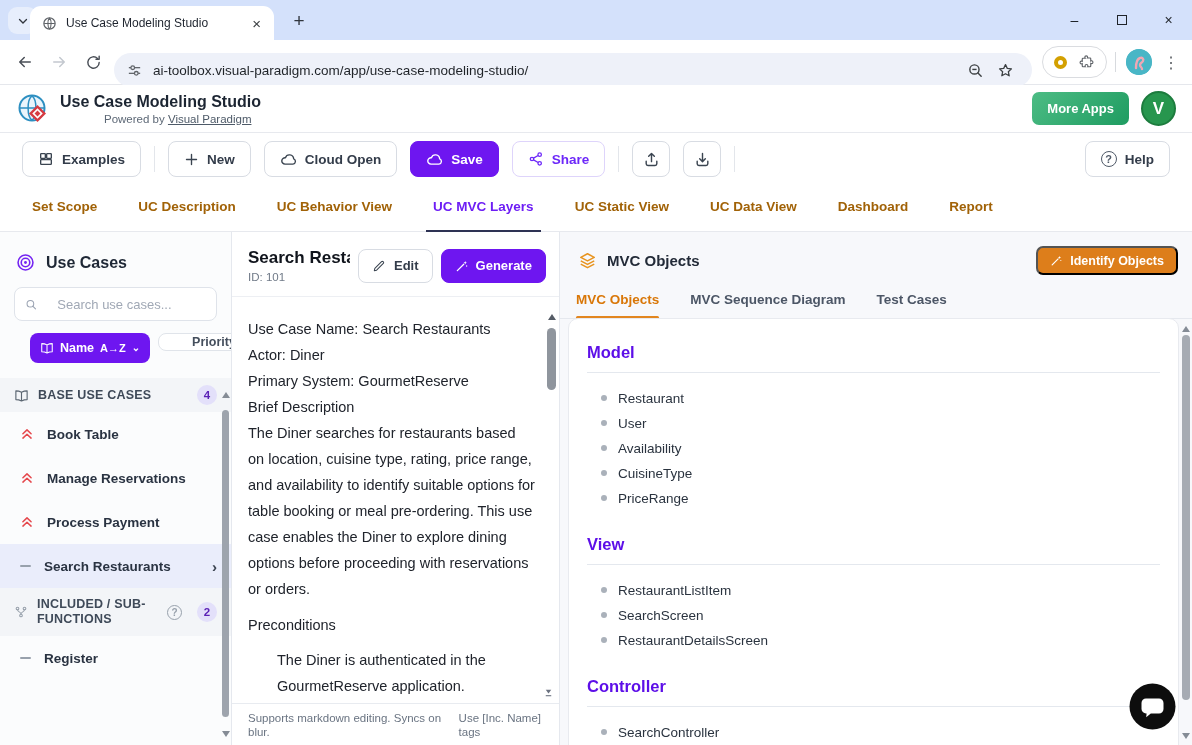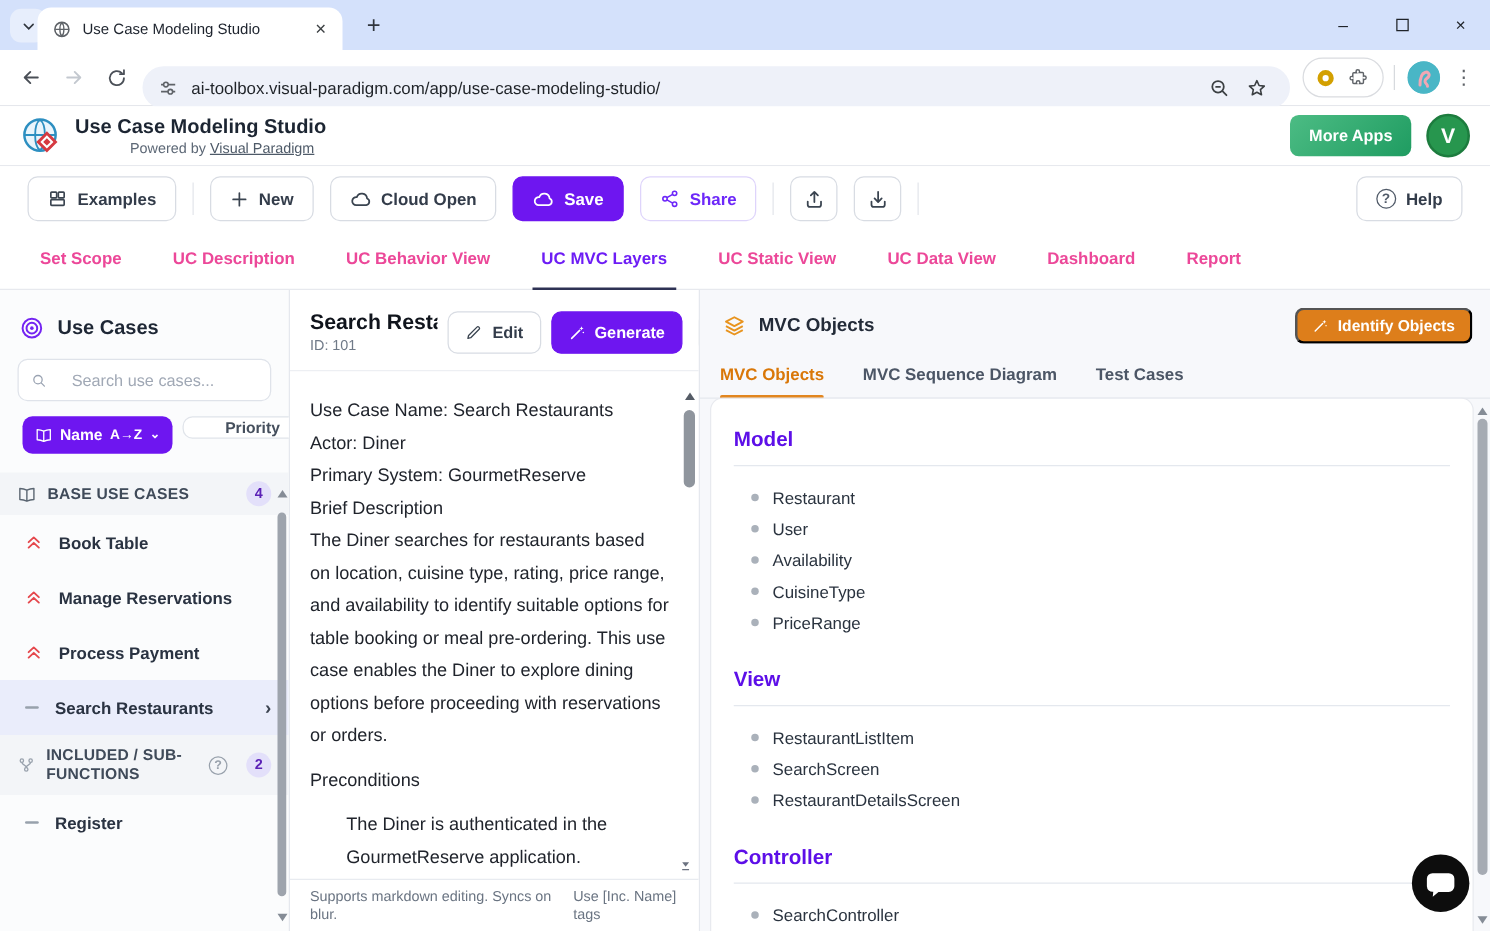--- a/index.html
+++ b/index.html
@@ -45,34 +45,34 @@
   .btn { height:36px; border:1px solid #d8dce3; border-radius:8px; background:#fff; display:inline-flex; align-items:center; gap:8px; padding:0 15px; font-size:13.5px; color:#333c4a; font-weight:600; }
   .btn-primary { background:#6e16f0; border-color:#6e16f0; color:#fff; }
   .btn-share { color:#6d28f9; border-color:#ded4fb; }
   .btn-ic { width:38px; padding:0; justify-content:center; }
   .vsep { width:1px; height:26px; background:#e3e6eb; }
   .help-wrap { margin-left:auto; }
   .qcircle { width:16px; height:16px; border:1.5px solid #505a68; border-radius:50%; display:inline-flex; align-items:center; justify-content:center; font-size:11px; font-weight:700; color:#505a68; }
 
   
   .nav { position:absolute; top:185px; left:0; right:0; height:47px; background:#fff; border-bottom:1px solid #e7e9ee; display:flex; align-items:flex-end; padding-left:32px; }
-  .navtab { font-size:13.5px; color:#ec4899; font-weight:600; padding-bottom:17px; margin-right:41px; position:relative; white-space:nowrap; }
+  .navtab { font-size:13.5px; color:#a16207; font-weight:600; padding-bottom:17px; margin-right:41px; position:relative; white-space:nowrap; }
   .navtab.active { color:#6d1df5; }
   .navtab.active::after { content:""; position:absolute; left:-7px; right:-7px; bottom:-1px; height:2px; background:#2e3254; }
 
   
   .main { position:absolute; top:232px; left:0; right:0; bottom:0; display:flex; }
 
   
   .sidebar { width:232px; min-width:232px; background:#fbfcfd; border-right:1px solid #e5e8ee; position:relative; overflow:hidden; }
   .sb-title { display:flex; align-items:center; gap:11px; padding:21px 16px 13px; font-size:16px; font-weight:800; color:#1e2735; }
   .sb-search { margin:2px 14px 0; height:34px; border:1px solid #dfe3ea; border-radius:8px; background:#fff; display:flex; align-items:center; padding:4px 10px; gap:20px; }
   .sb-search input { border:0; outline:0; font-size:13px; color:#333; background:transparent; width:100%; font-family:"Liberation Sans",sans-serif; }
   .sb-search input::placeholder { color:#a0a8b5; }
-  .sortrow { display:flex; gap:8px; margin:12px 18px 15px; }
+  .sortrow { display:flex; gap:8px; margin:12px 30px 15px; }
   .pill-name { background:#6e16f0; color:#fff; border-radius:8px; height:30px; display:flex; align-items:center; gap:6px; padding:0 10px; font-size:12.5px; font-weight:700; }
   .pill-name .order { font-size:11px; font-weight:700; }
   .pill-name .caret { font-size:10px; margin-top:-2px; }
   .pill-priority { background:#fff; border:1px solid #e0e4ea; border-radius:8px; height:18px; display:flex; align-items:center; gap:7px; padding:0 13px; font-size:12.5px; font-weight:600; color:#454f5d; }
   .sb-section { background:#f3f5f8; padding:7px 14px; display:flex; align-items:center; gap:9px; font-size:12.5px; font-weight:700; color:#3f4a59; }
   .sb-section .lbl { letter-spacing:.2px; }
   .sb-section .lbl.wrap { width:112px; line-height:15px; }
   .badge { margin-left:auto; background:#e3e0fa; color:#5b21b6; min-width:20px; height:20px; border-radius:10px; display:flex; align-items:center; justify-content:center; font-size:11.5px; font-weight:700; padding:0 5px; }
   .q-ic { margin-left:auto; width:15px; height:15px; border:1.3px solid #98a1ac; border-radius:50%; color:#98a1ac; font-size:10px; display:flex; align-items:center; justify-content:center; font-weight:700; }
   .q-ic + .badge { margin-left:6px; }

